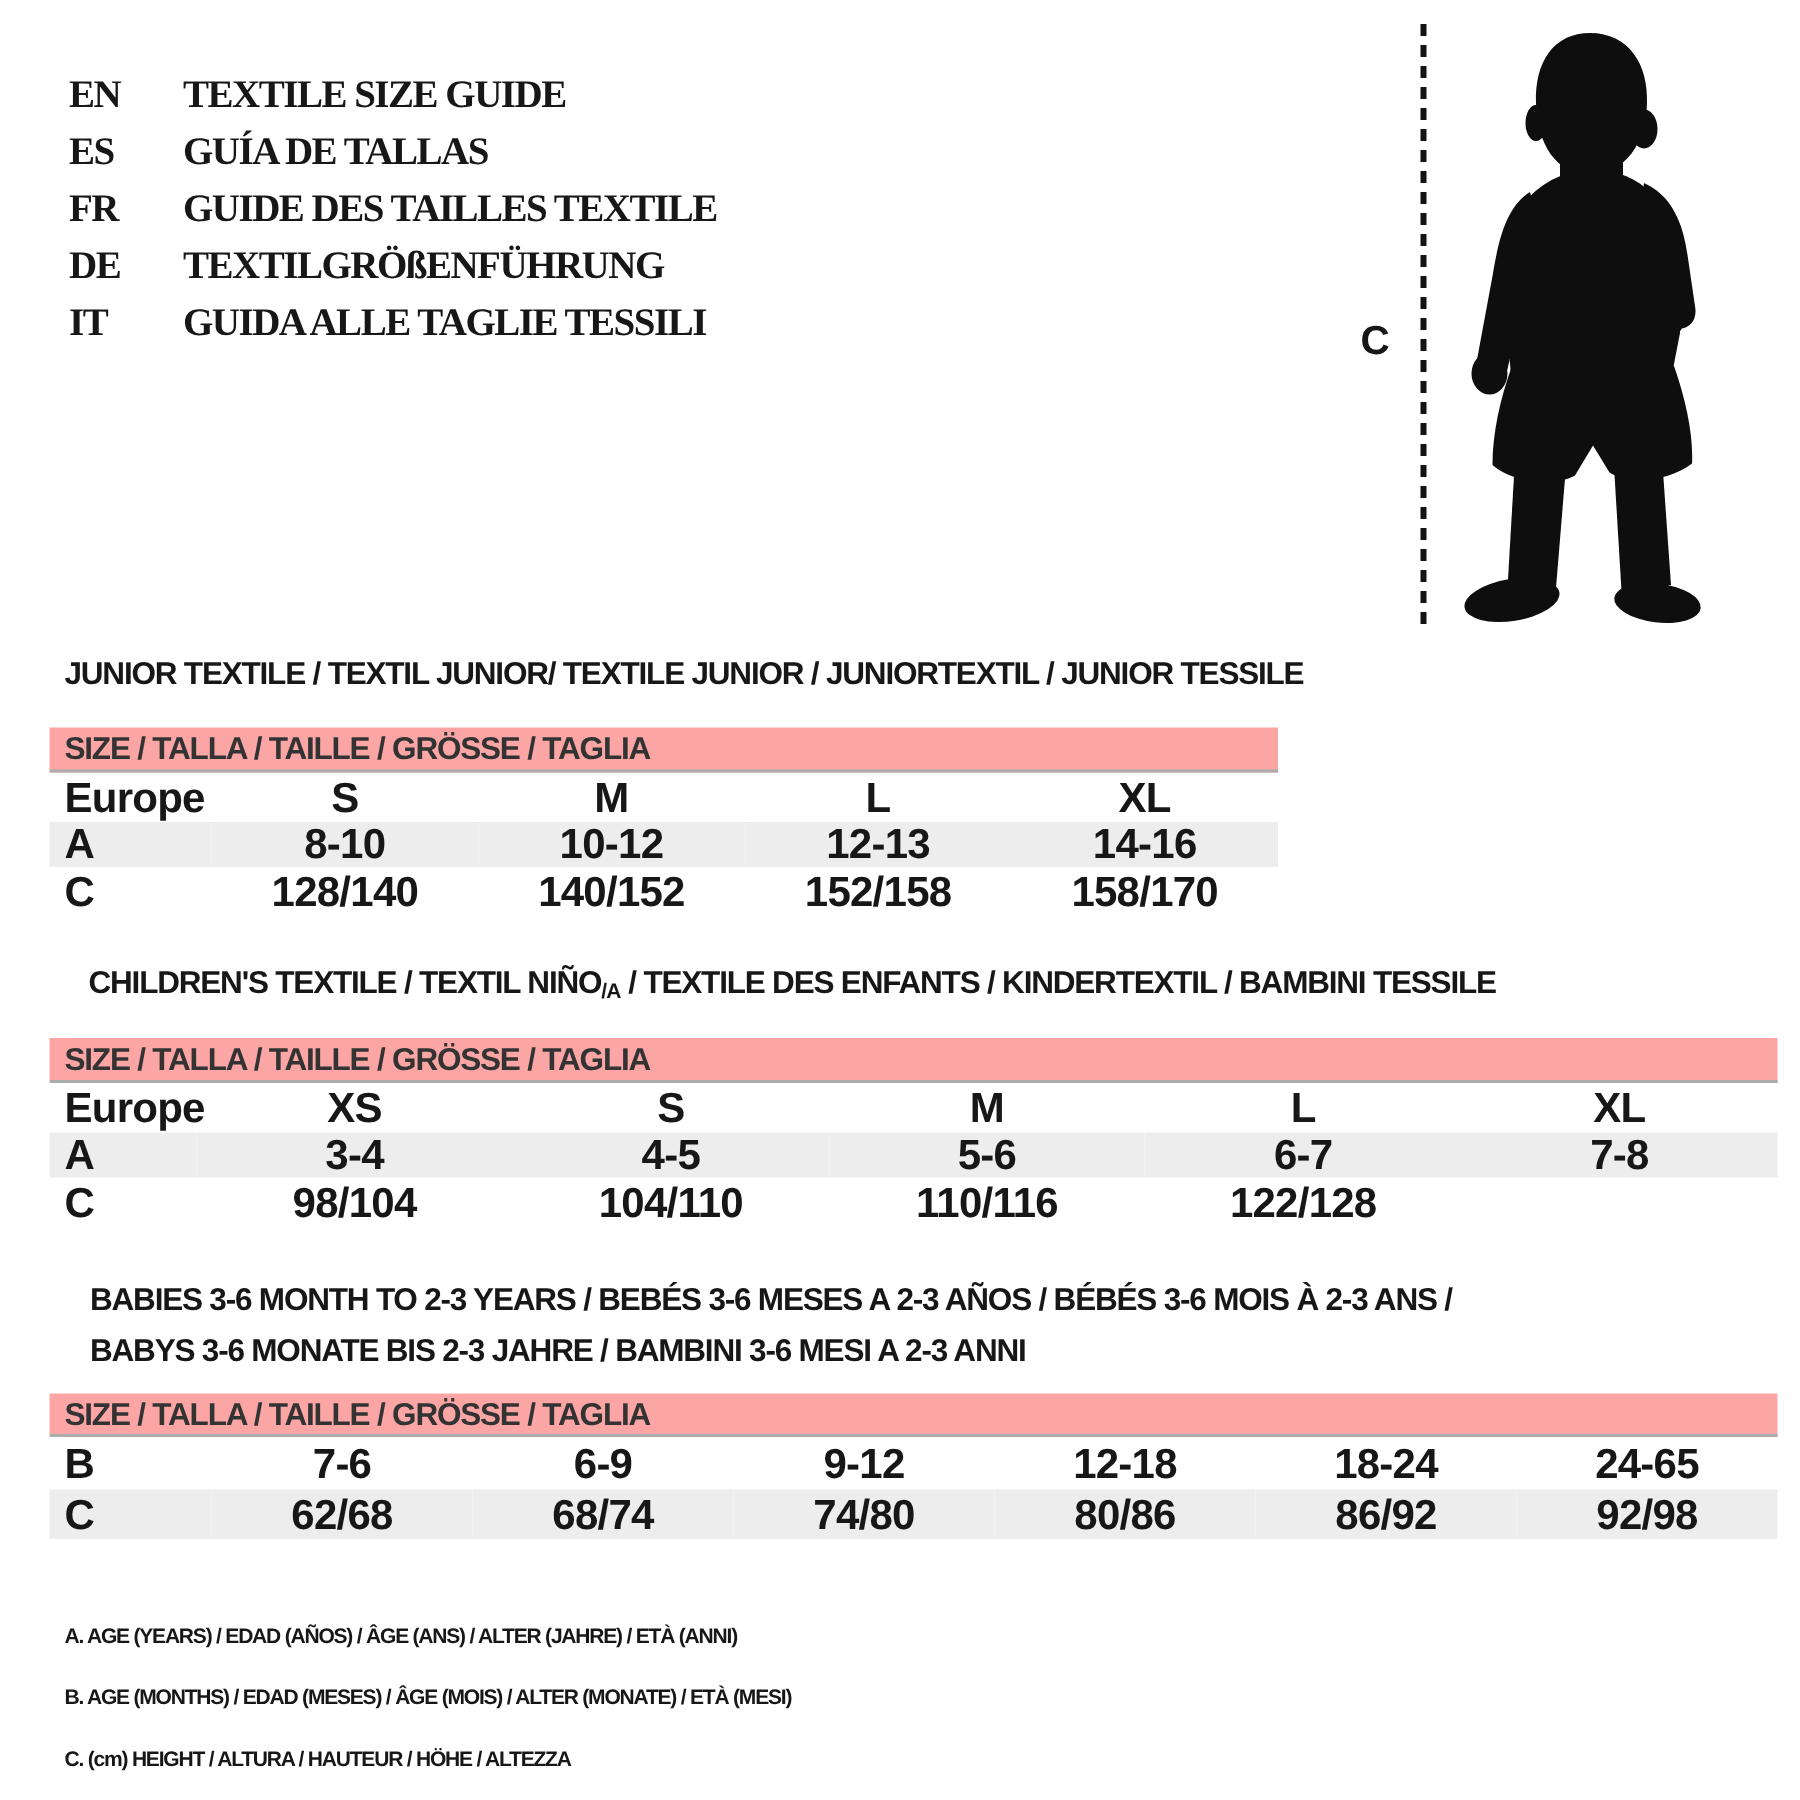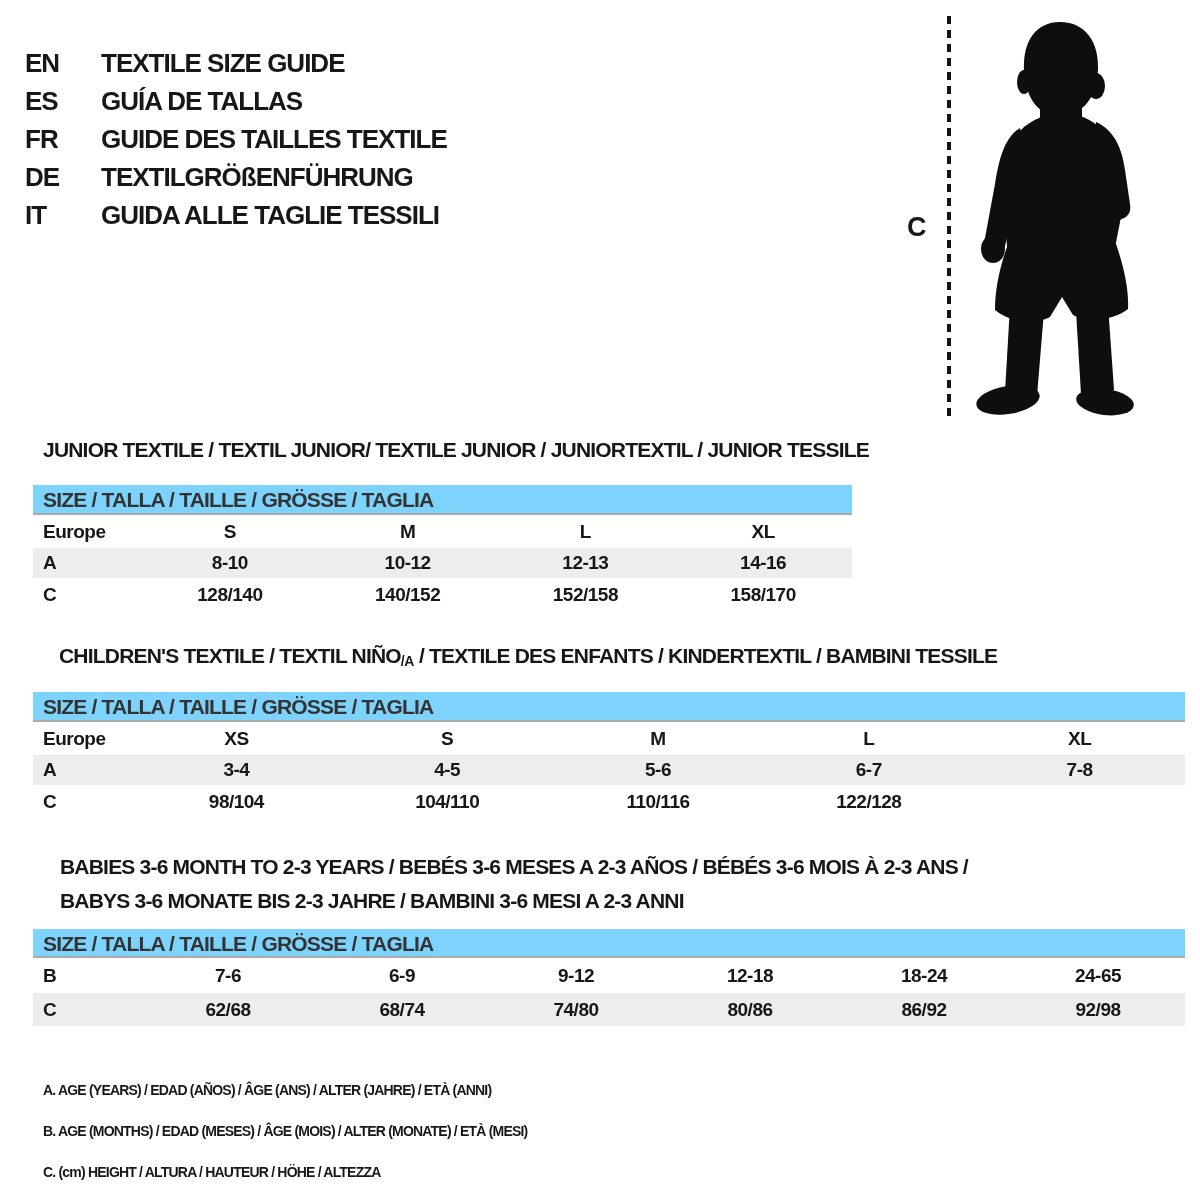--- a/index.html
+++ b/index.html
@@ -5,21 +5,21 @@
 <style>
   html,body { margin:0; padding:0; }
   body {
     width:1200px; height:1200px; position:relative; overflow:hidden;
     background:#ffffff; color:#171717;
     font-family:"Liberation Sans", sans-serif; font-weight:bold;
   }
   .abs { position:absolute; }
 
   
-  .lang-block { left:25px; top:44px; }
+  .lang-block { left:46px; top:44px;font-family:Liberation Serif, serif; }
   .lang-row { display:flex; align-items:center; height:38px; font-size:26px; letter-spacing:-1px; }
   .lang-code { width:76px; }
 
   
   .dotted-line {
     left:947px; top:16px; width:4px; height:402px;
     background:repeating-linear-gradient(to bottom, #131313 0px, #131313 8px, transparent 8px, transparent 14px);
   }
   .c-label { left:907px; top:212px; font-size:27px; }
   .silhouette { left:958px; top:16px; width:190px; height:406px; }
@@ -32,26 +32,26 @@
   .title-babies   { left:60px; top:850px; line-height:34px; }
   .sub-a { font-size:14px; position:relative; top:3px; letter-spacing:-0.5px; }
 
   
   .size-table { display:grid; }
   .tbl-junior   { left:33px; top:485px; width:819px;  grid-template-columns:108px repeat(4,1fr); grid-template-rows:30px 33px 30px 33px; }
   .tbl-children { left:33px; top:692px; width:1152px; grid-template-columns:98px  repeat(5,1fr); grid-template-rows:30px 33px 30px 33px; }
   .tbl-babies   { left:33px; top:929px; width:1152px; grid-template-columns:108px repeat(6,1fr); grid-template-rows:29px 35px 33px; }
 
   .band {
-    grid-column:1 / -1; background:#7dd3fc; color:#333333;
+    grid-column:1 / -1; background:#fca5a5; color:#333333;
     display:flex; align-items:center; padding-left:10px;
     font-size:21px; letter-spacing:-0.8px;
     box-shadow: inset 0 -2px 0 #ababab;
   }
-  .cell { display:flex; align-items:center; justify-content:center; font-size:19px; letter-spacing:-0.5px; }
+  .cell { display:flex; align-items:center; justify-content:center; font-size:28px; letter-spacing:-0.5px; }
   .cell.lbl { justify-content:flex-start; padding-left:10px; }
   .shade { background:#ededed; }
 
   
   .legend { left:43px; top:1070px; font-size:14px; letter-spacing:-0.8px; line-height:41px; white-space:nowrap; }
 </style>
 </head>
 <body>
 
 <div>

